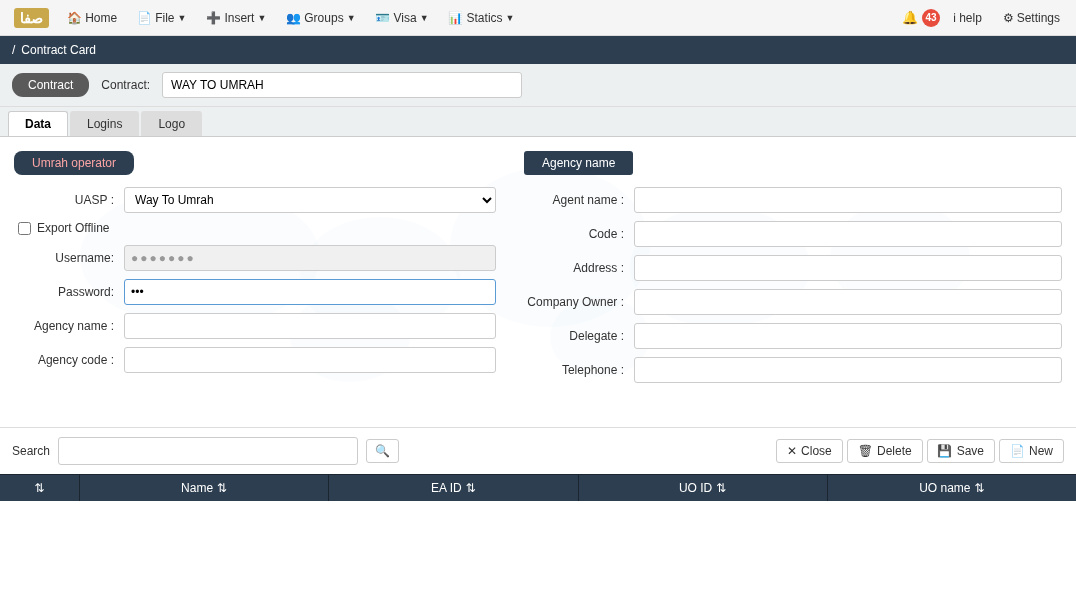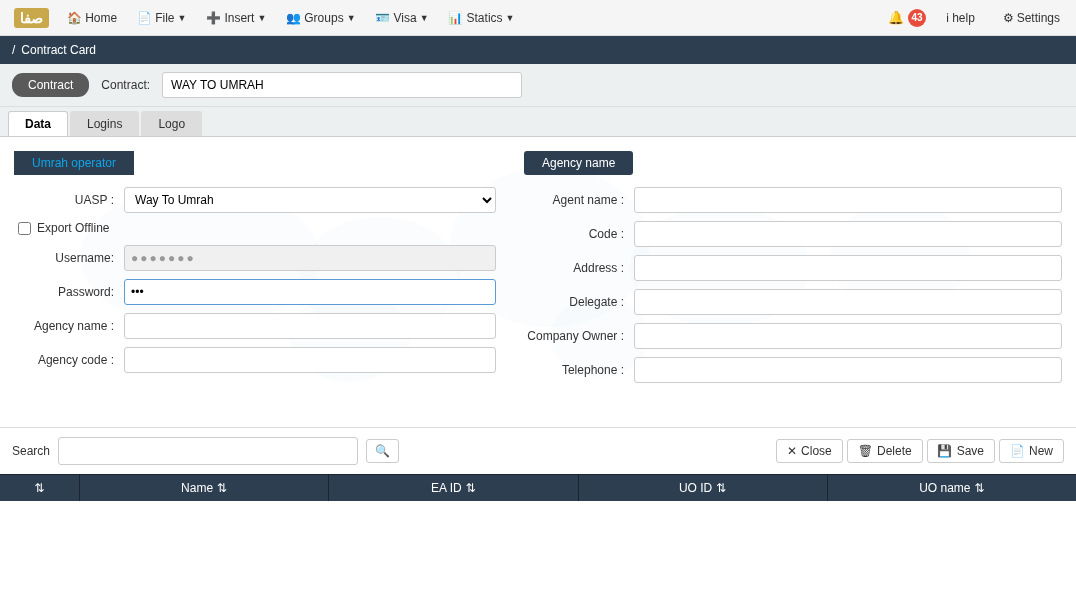--- a/index.html
+++ b/index.html
@@ -18,21 +18,21 @@
       margin-right: 6px;
       margin-left: 6px;
     }
     .nav-item {
       display: flex; align-items: center; gap: 3px;
       padding: 4px 8px; cursor: pointer; color: #333;
       font-size: 12px; border-radius: 3px;
     }
     .nav-item .arrow { font-size: 9px; }
     .nav-bell {
-      margin-left: auto; display: flex; align-items: center; gap: 12px;
+      margin-left: auto; display: flex; align-items: center; gap: 5px;
     }
     .bell-badge { position: relative; cursor: pointer; }
     .badge {
       background: #e74c3c; color: #fff; border-radius: 50%;
       width: 18px; height: 18px; display: inline-flex; align-items: center;
       justify-content: center; font-size: 10px; font-weight: bold;
     }
     .nav-help, .nav-settings {
       display: flex; align-items: center; gap: 3px;
       padding: 4px 8px; cursor: pointer; color: #333; font-size: 12px;
@@ -87,22 +87,22 @@
       overflow: hidden;
     }
 
     
     .left-panel {
       position: relative; z-index: 1;
       width: 510px; padding: 14px;
     }
 
     .btn-umrah-operator {
-      background: #2c3e50; color: #0ea5e9; border: none;
-      padding: 5px 18px; border-radius: 0; cursor: pointer;
+      background: #2c3e50; color: #fca5a5; border: none;
+      padding: 5px 18px; border-radius: 8px; cursor: pointer;
       font-size: 12px; margin-bottom: 12px;
     }
 
     .field-row {
       display: flex; align-items: center; margin-bottom: 8px;
     }
     .field-label {
       text-align: right; min-width: 100px; margin-right: 10px;
       font-size: 12px; color: #333;
     }
@@ -353,27 +353,27 @@
     </div>
 
     
     <div class="field-row">
       <span class="field-label">Address :</span>
       <input type="text" class="field-input" value="" style="">
     </div>
 
     
     <div class="field-row">
+      <span class="field-label">Company Owner :</span>
+      <input type="text" class="field-input" value="" style="">
+    </div>
+
+    
+    <div class="field-row">
       <span class="field-label">Delegate :</span>
-      <input type="text" class="field-input" value="" style="">
-    </div>
-
-    
-    <div class="field-row">
-      <span class="field-label">Company Owner :</span>
       <input type="text" class="field-input" value="" style="">
     </div>
 
     
     <div class="field-row">
       <span class="field-label">Telephone :</span>
       <input type="text" class="field-input" value="" style="">
     </div>
   </div>
 </div>

